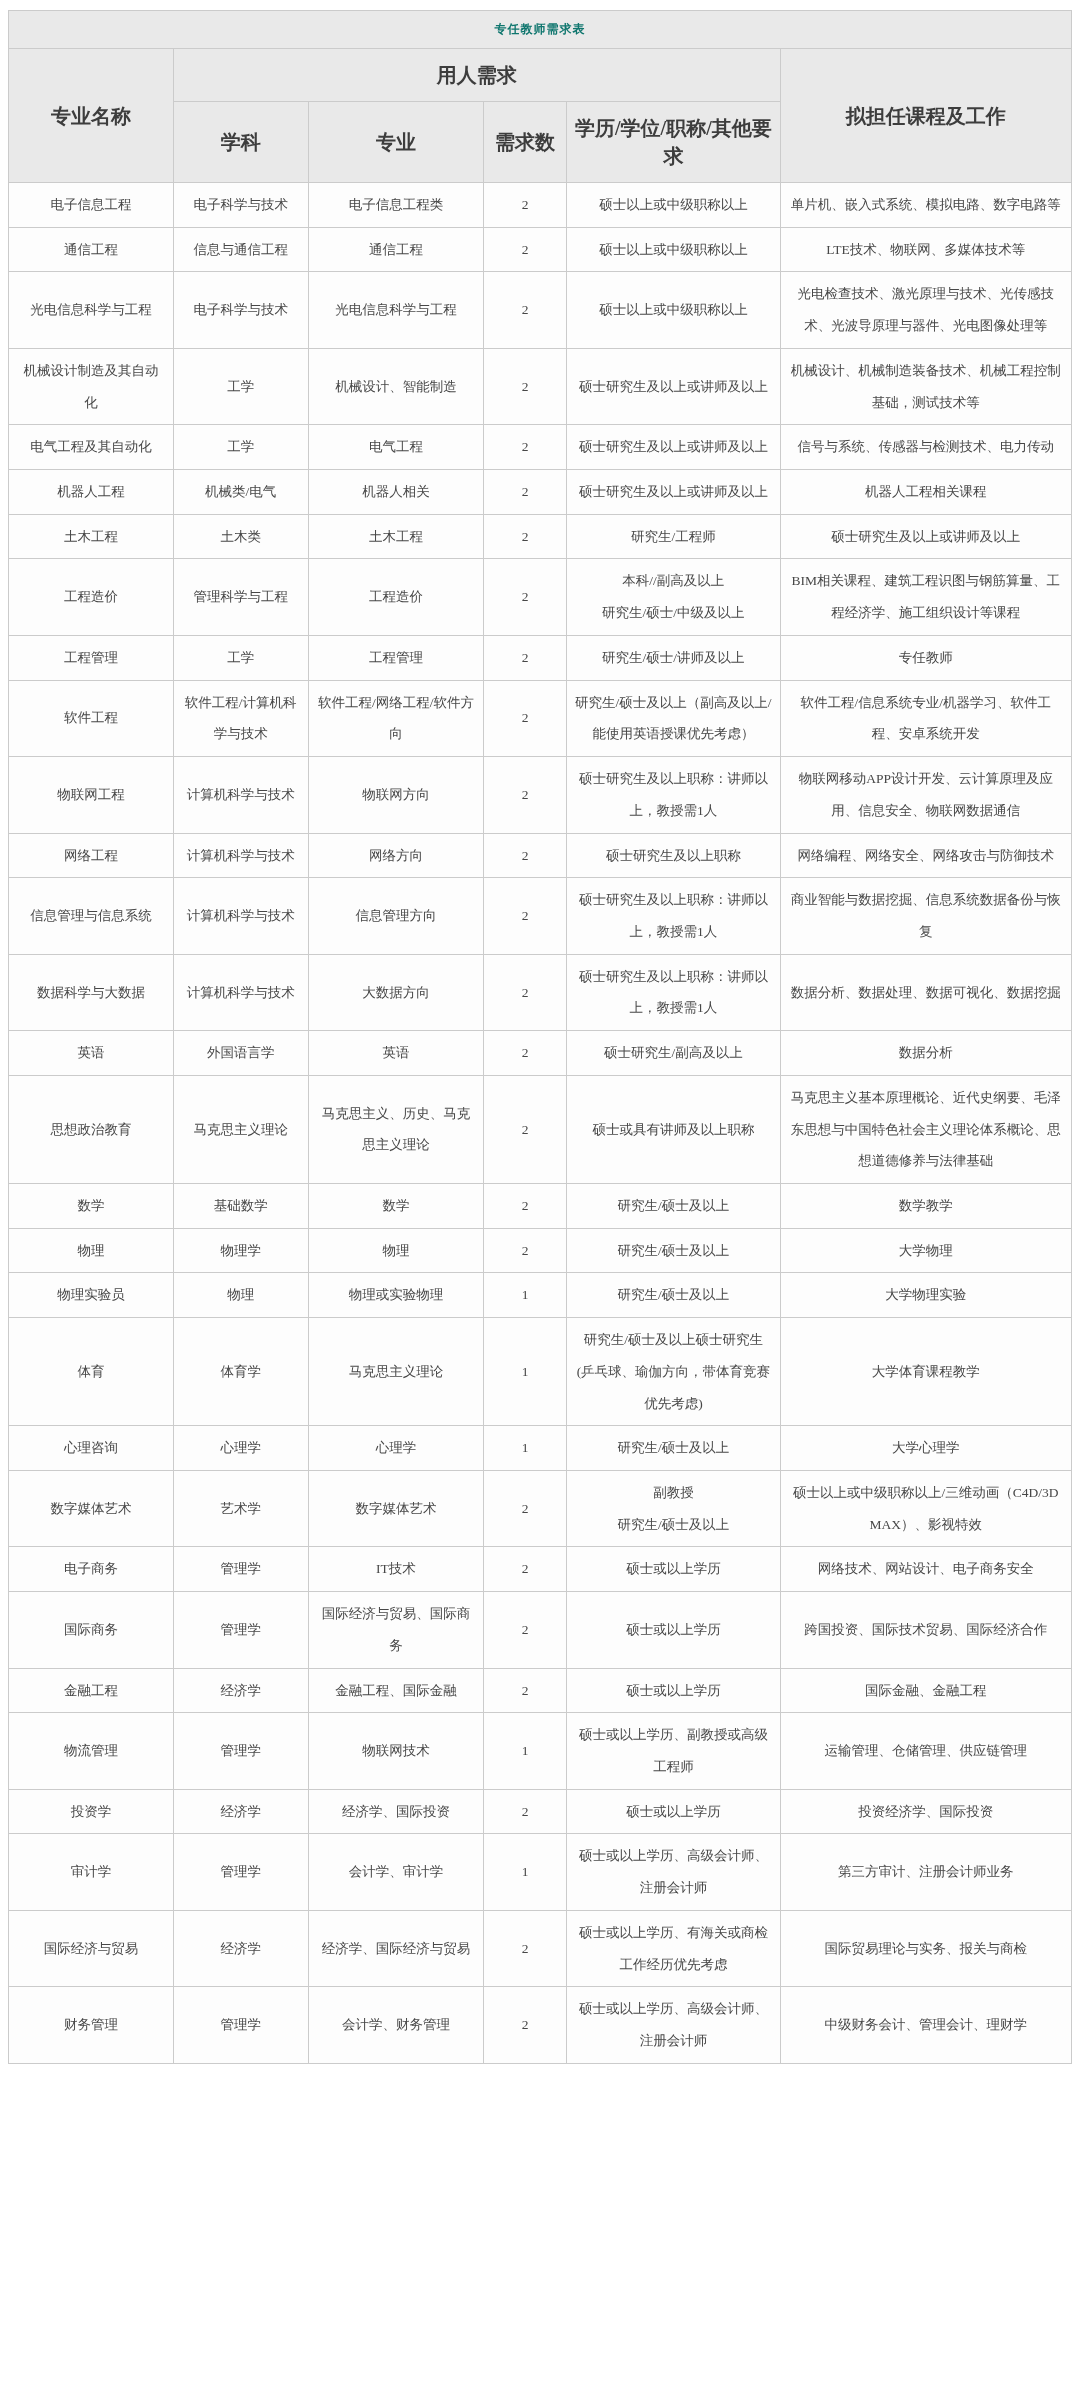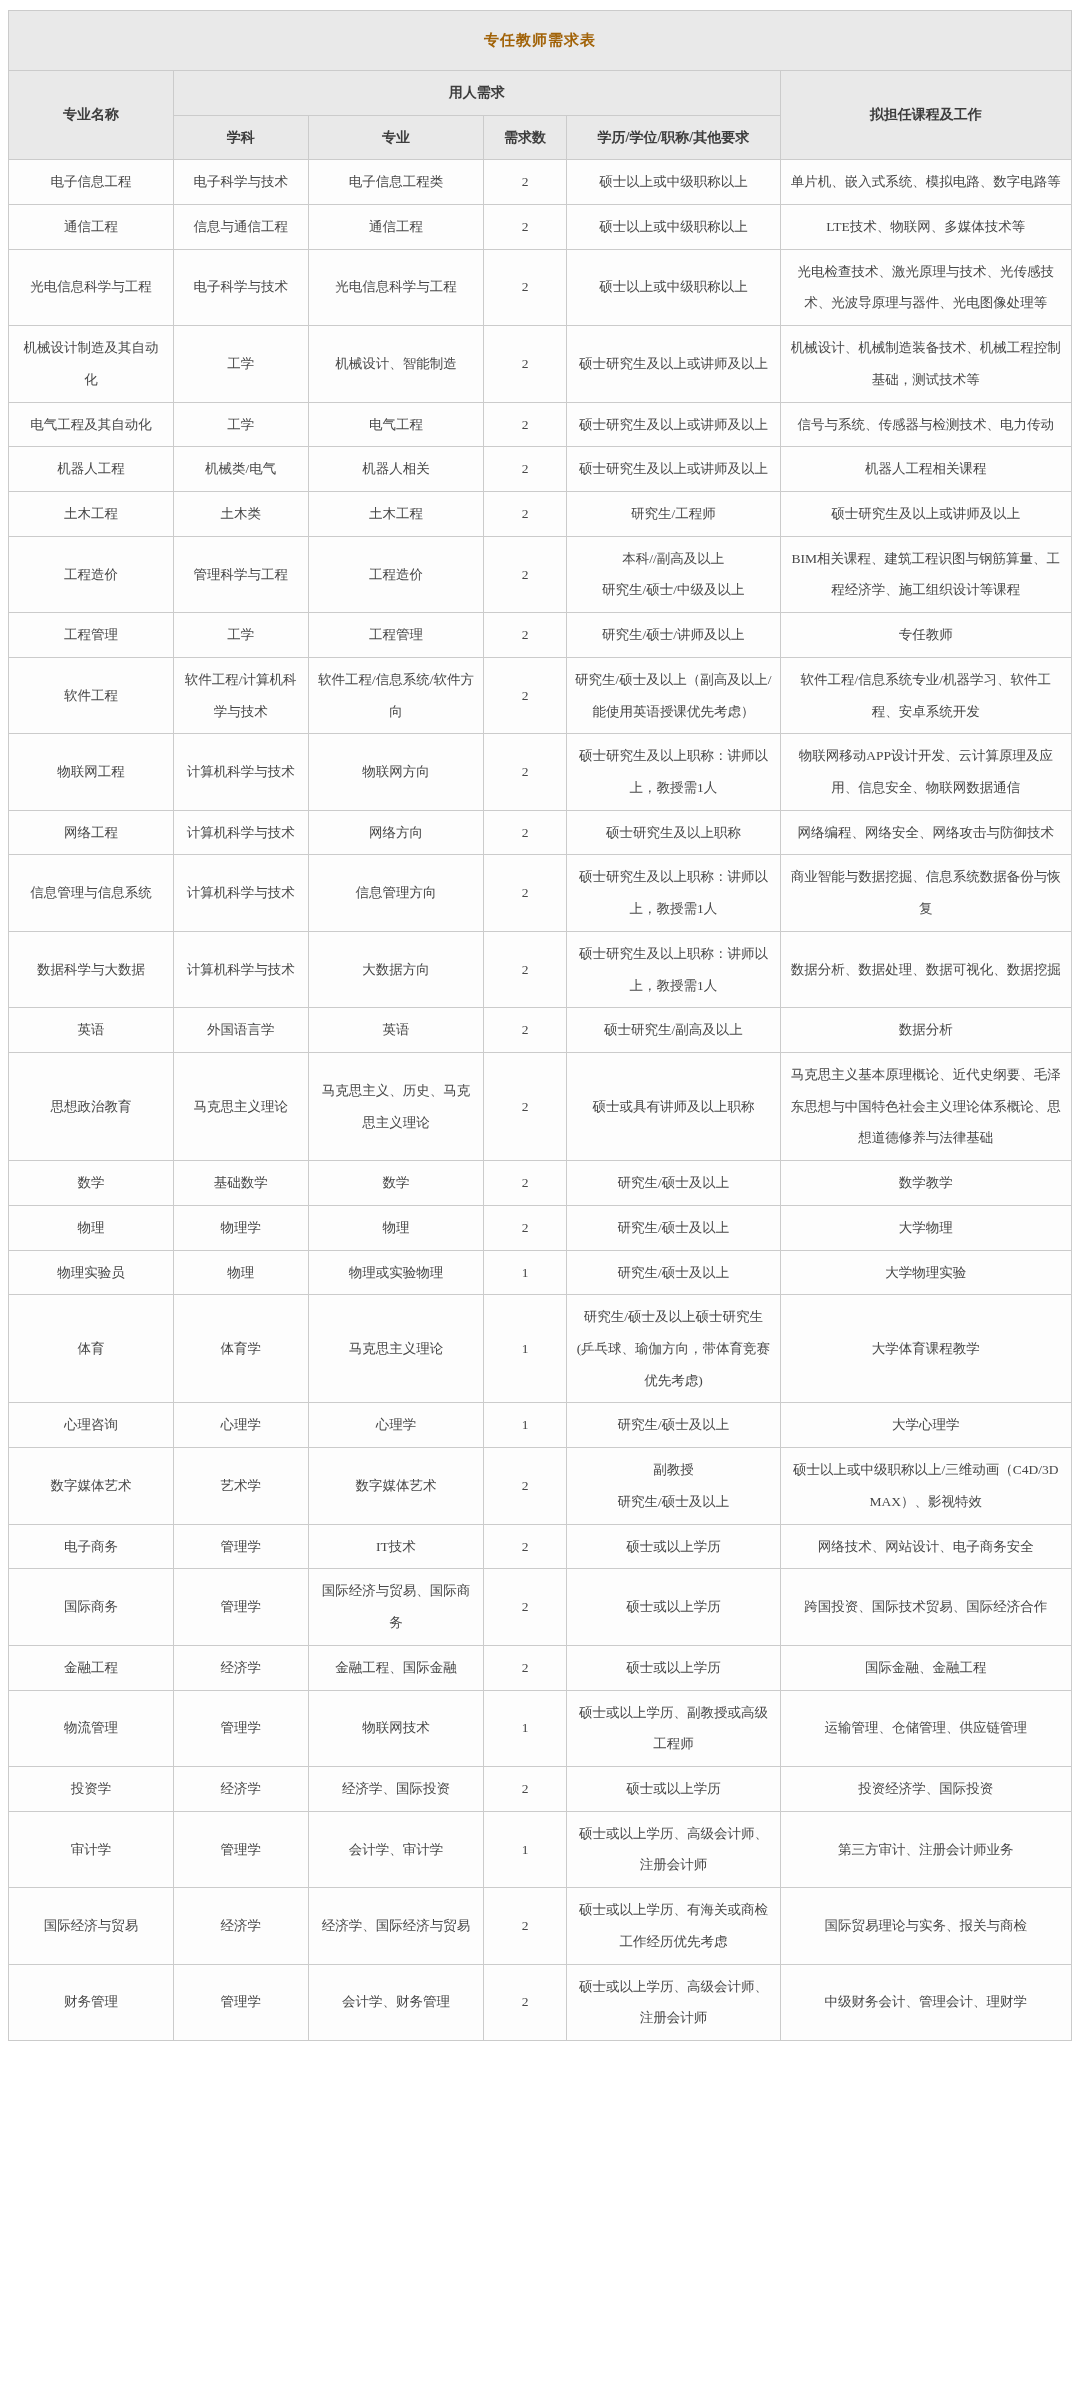--- a/index.html
+++ b/index.html
@@ -26,30 +26,30 @@
   table.demand-table td {
     border: 1px solid #cbcbcb;
     text-align: center;
     vertical-align: middle;
     box-sizing: border-box;
     word-break: break-all;
   }
   
   th.table-title {
     background: #e9e9e9;
-    font-size: 15px;
+    font-size: 12px;
     font-weight: bold;
-    color: #a16207;
-    padding: 20px 6px;
+    color: #0f766e;
+    padding: 10px 6px;
     letter-spacing: 1px;
   }
   
   thead th.hdr {
     background: #e9e9e9;
-    font-size: 14px;
+    font-size: 20px;
     font-weight: bold;
     color: #3d3d3d;
     padding: 12px 4px;
     line-height: 1.4;
   }
   
   tbody td {
     background: #fdfdfd;
     font-size: 13.5px;
     line-height: 2.35;
@@ -168,21 +168,21 @@
     <td class="cell-discipline">工学</td>
     <td class="cell-specialty">工程管理</td>
     <td class="cell-count">2</td>
     <td class="cell-requirement">研究生/硕士/讲师及以上</td>
     <td class="cell-work">专任教师</td>
   </tr>
 
   <tr>
     <td class="cell-major">软件工程</td>
     <td class="cell-discipline">软件工程/计算机科学与技术</td>
-    <td class="cell-specialty">软件工程/信息系统/软件方向</td>
+    <td class="cell-specialty">软件工程/网络工程/软件方向</td>
     <td class="cell-count">2</td>
     <td class="cell-requirement">研究生/硕士及以上（副高及以上/能使用英语授课优先考虑）</td>
     <td class="cell-work">软件工程/信息系统专业/机器学习、软件工程、安卓系统开发</td>
   </tr>
 
   <tr>
     <td class="cell-major">物联网工程</td>
     <td class="cell-discipline">计算机科学与技术</td>
     <td class="cell-specialty">物联网方向</td>
     <td class="cell-count">2</td>

